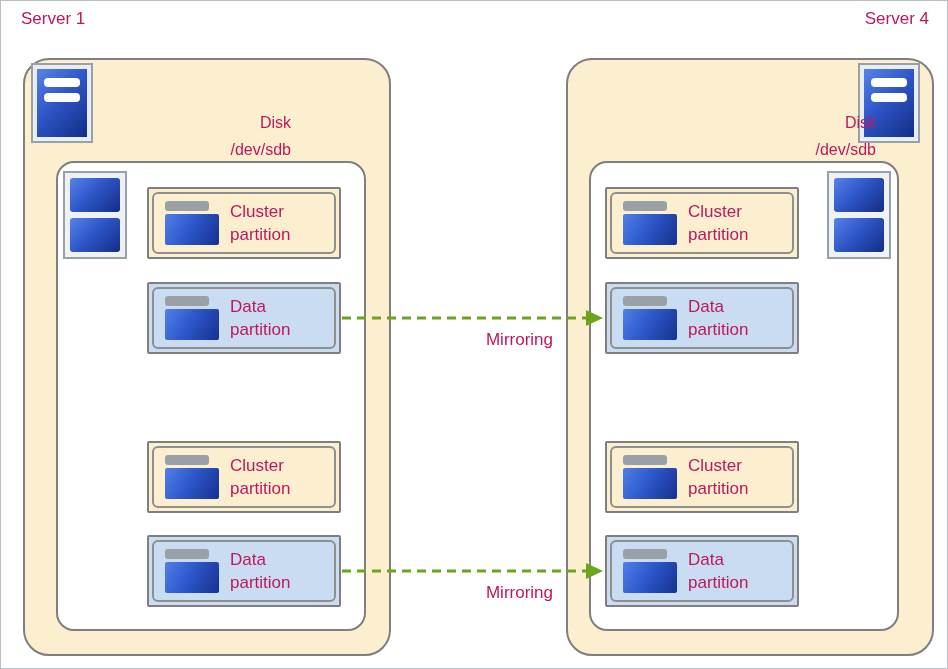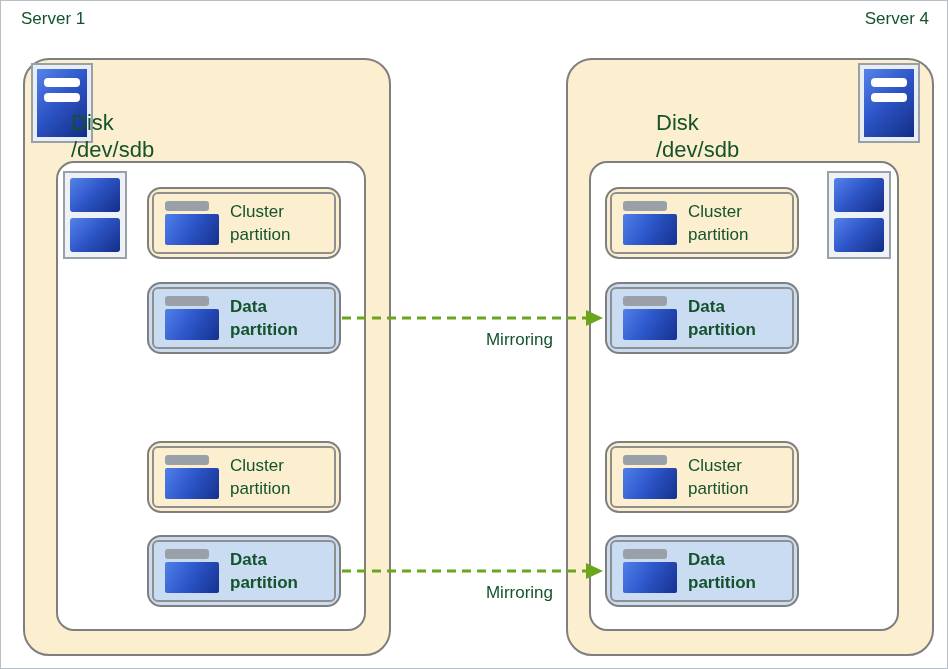--- a/index.html
+++ b/index.html
@@ -5,21 +5,21 @@
   html, body { margin: 0; padding: 0; background: #ffffff; }
   * { box-sizing: border-box; }
 
   .canvas {
     position: relative;
     width: 948px;
     height: 669px;
     background: #ffffff;
     border: 1px solid #b9bec4;
     font-family: "Liberation Sans", sans-serif;
-    color: #14532d;
+    color: #be185d;
     overflow: hidden;
   }
 
   .server-label {
     position: absolute;
     font-size: 17px;
     line-height: 20px;
     white-space: nowrap;
   }
 
@@ -83,36 +83,36 @@
     background: linear-gradient(135deg, #5583ea 0%, #2e56c8 45%, #132d85 100%);
     border-radius: 3px;
   }
 
   
   .partition {
     position: absolute;
     width: 194px;
     height: 72px;
     border: 2px solid #7F7F7F;
-    border-radius: 14px;
+    border-radius: 2px;
     padding: 3px;
     z-index: 2;
   }
   .partition-inner {
     width: 100%;
     height: 100%;
     border: 2px solid #8f8f8f;
     border-radius: 6px;
     display: flex;
     align-items: center;
     gap: 11px;
     padding-left: 11px;
   }
   .partition.cluster, .partition.cluster .partition-inner { background: #FCEFCF; }
-  .partition.data,    .partition.data .partition-inner    { background: #C9DCF2; font-weight: bold; }
+  .partition.data,    .partition.data .partition-inner    { background: #C9DCF2; }
 
   
   .drive-icon { flex: none; width: 54px; }
   .drive-top {
     width: 44px;
     height: 10px;
     background: #9aa0a8;
     border-radius: 3px;
     margin-bottom: 3px;
   }
@@ -121,22 +121,22 @@
     height: 31px;
     background: linear-gradient(120deg, #5180e8 0%, #2e58cc 45%, #15318e 100%);
     border-radius: 2px;
   }
 
   .partition-label { font-size: 17px; line-height: 23px; }
 
   .disk-title {
     position: absolute;
     width: 220px;
-    text-align: left;
-    font-size: 22px;
+    text-align: right;
+    font-size: 16px;
     line-height: 27px;
     z-index: 2;
   }
 
   .arrow-svg { position: absolute; z-index: 4; }
 
   .mirroring-label {
     position: absolute;
     width: 160px;
     text-align: right;

